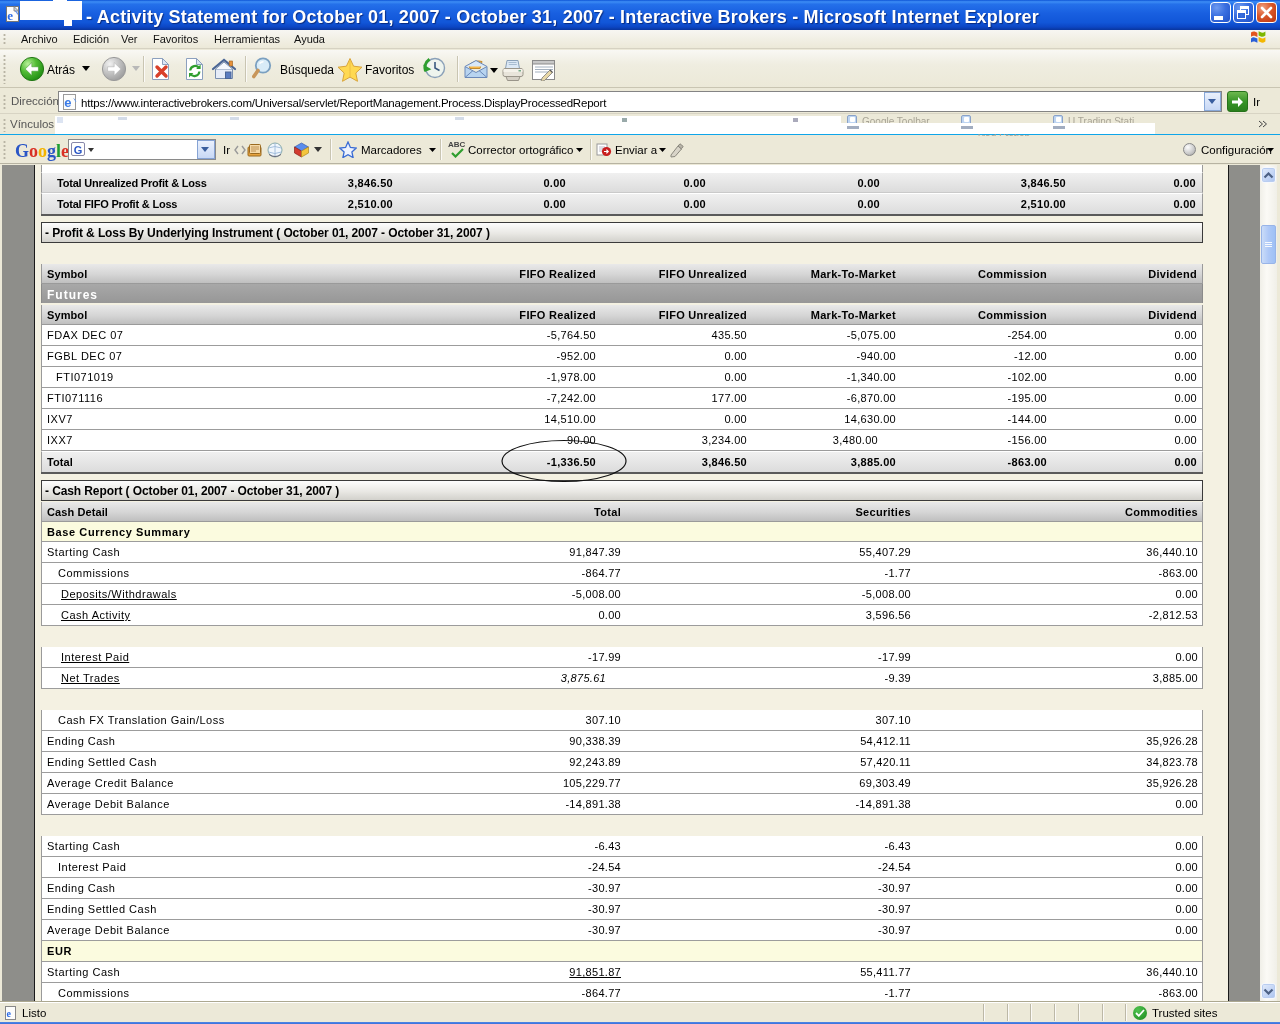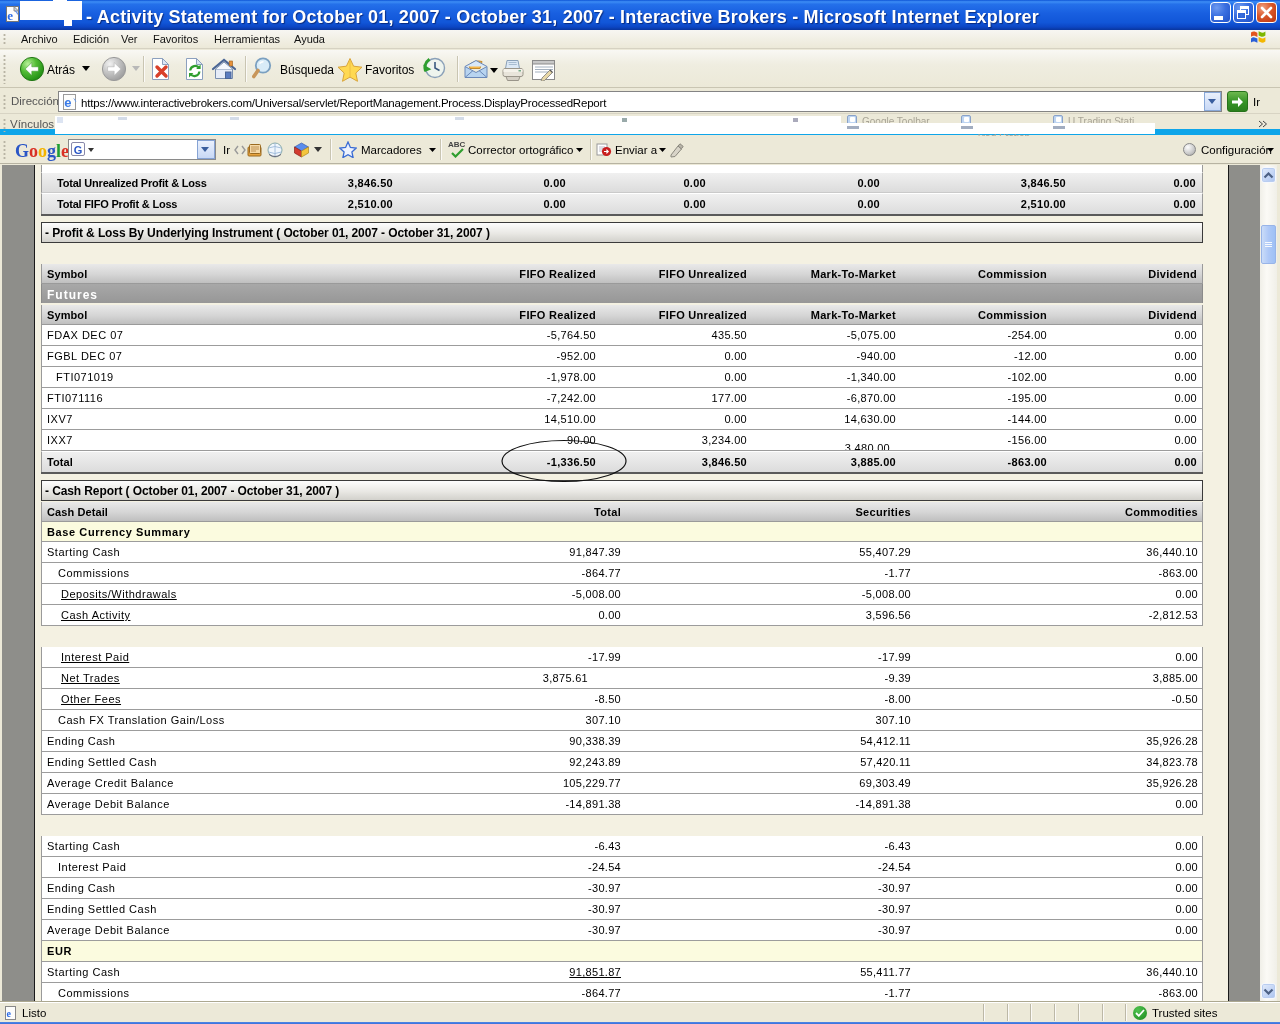--- a/index.html
+++ b/index.html
@@ -6,21 +6,21 @@
 .abs{position:absolute}
 .grip{position:absolute;left:3px;width:3px;background-image:radial-gradient(circle 1px at 1.5px 2px,#b8b4a4 1px,transparent 1.2px);background-size:3px 4px}
 .sep{position:absolute;width:2px;border-left:1px solid #c9c5b2;border-right:1px solid #fbfaf7}
 #title{left:0;top:0;width:1280px;height:30px;background:linear-gradient(180deg,#0d54d6 0%,#3d8df5 6%,#2470ea 14%,#185fe0 45%,#1156d8 75%,#0c46c4 90%,#0a3aa8 97%,#0936a0 100%)}
 #title .txt{position:absolute;left:86px;top:7px;color:#fff;font-weight:bold;font-size:18px;letter-spacing:0.2px;text-shadow:1px 1px 1px rgba(0,10,60,.55);white-space:nowrap}
 .winbtn{position:absolute;top:2px;width:21px;height:21px;border:1px solid #fff;border-radius:4px}
 #menubar{left:0;top:30px;width:1280px;height:19px;background:linear-gradient(180deg,#f7f6f2,#ece9d8);border-bottom:1px solid #d6d2c2}
 #menubar .mi{position:absolute;top:3px;font-size:11px;color:#111}
 #toolbar{left:0;top:50px;width:1280px;height:38px;background:linear-gradient(180deg,#f9f8f4 0%,#efede0 40%,#ece9d8 100%);border-bottom:1px solid #c9c5b2}
 #addrbar{left:0;top:89px;width:1280px;height:25px;background:#ece9d8;border-bottom:1px solid #d8d4c4}
-#linksbar{left:0;top:115px;width:1280px;height:20px;background:#ece9d8;border-bottom:6px solid #0ea5e9}
+#linksbar{left:0;top:115px;width:1280px;height:20px;background:#ece9d8;border-bottom:1px solid #0ea5e9}
 #googlebar{left:0;top:136px;width:1280px;height:28px;background:#ece9d8;border-bottom:1px solid #b7b3a2}
 #content{left:0;top:165px;width:1280px;height:836px;background:#f4f1e2;overflow:hidden}
 #statusbar{left:0;top:1001px;width:1280px;height:23px;background:#ece9d8;border-top:1px solid #aca890}
 .lbl{position:absolute;font-size:11.5px;color:#555}
 .row{position:absolute;left:41px;width:1162px;overflow:hidden}
 .num{position:absolute;top:4px;letter-spacing:0.3px}
 .cellL{position:absolute;top:4px;letter-spacing:0.5px;white-space:nowrap}
 .b{font-weight:bold}
 .u{text-decoration:underline}
 .graybar{background:linear-gradient(180deg,#a8a8a8,#979797);color:#fff;font-weight:bold;letter-spacing:1px;border-left:1px solid #8a8a8a;border-right:1px solid #8a8a8a}
@@ -393,21 +393,21 @@
       <span class="num" style="right:606px;">14,510.00</span>
       <span class="num" style="right:455px;">0.00</span>
       <span class="num" style="right:306px;">14,630.00</span>
       <span class="num" style="right:155px;">-144.00</span>
       <span class="num" style="right:5px;">0.00</span>
     </div>
     <div class="row whiterow" style="top:265px;height:21px">
       <span class="cellL" style="left:5px">IXX7</span>
       <span class="num" style="right:606px;">90.00</span>
       <span class="num" style="right:455px;">3,234.00</span>
-      <span class="num" style="right:312px;margin-top:8px;">3,480.00</span>
+      <span class="num" style="right:324px;">3,480.00</span>
       <span class="num" style="right:155px;">-156.00</span>
       <span class="num" style="right:5px;">0.00</span>
     </div>
     <div class="row totrow" style="top:286px;height:21px">
       <span class="cellL b" style="left:5px;letter-spacing:0.1px">Total</span>
       <span class="num" style="right:606px;font-weight:bold;">-1,336.50</span>
       <span class="num" style="right:455px;font-weight:bold;">3,846.50</span>
       <span class="num" style="right:306px;font-weight:bold;">3,885.00</span>
       <span class="num" style="right:155px;font-weight:bold;">-863.00</span>
       <span class="num" style="right:5px;font-weight:bold;">0.00</span>
@@ -456,29 +456,23 @@
       <span class="num" style="right:4px;">61.24</span>
     </div>
     <div class="row whiterow" style="top:482px;height:21px">
       <span class="cellL u" style="left:19px">Interest Paid</span>
       <span class="num" style="right:581px;">-17.99</span>
       <span class="num" style="right:291px;">-17.99</span>
       <span class="num" style="right:4px;">0.00</span>
     </div>
     <div class="row whiterow" style="top:503px;height:21px">
       <span class="cellL u" style="left:19px">Net Trades</span>
-      <span class="num" style="right:614px;">3,875.61</span>
+      <span class="num" style="right:596px;font-style:italic;">3,875.61</span>
       <span class="num" style="right:291px;">-9.39</span>
       <span class="num" style="right:4px;">3,885.00</span>
-    </div>
-    <div class="row whiterow" style="top:524px;height:21px">
-      <span class="cellL u" style="left:19px">Other Fees</span>
-      <span class="num" style="right:581px;">-8.50</span>
-      <span class="num" style="right:291px;">-8.00</span>
-      <span class="num" style="right:4px;">-0.50</span>
     </div>
     <div class="row whiterow" style="top:545px;height:21px">
       <span class="cellL" style="left:16px">Cash FX Translation Gain/Loss</span>
       <span class="num" style="right:581px;">307.10</span>
       <span class="num" style="right:291px;">307.10</span>
     </div>
     <div class="row whiterow" style="top:566px;height:21px">
       <span class="cellL" style="left:5px">Ending Cash</span>
       <span class="num" style="right:581px;">90,338.39</span>
       <span class="num" style="right:291px;">54,412.11</span>

